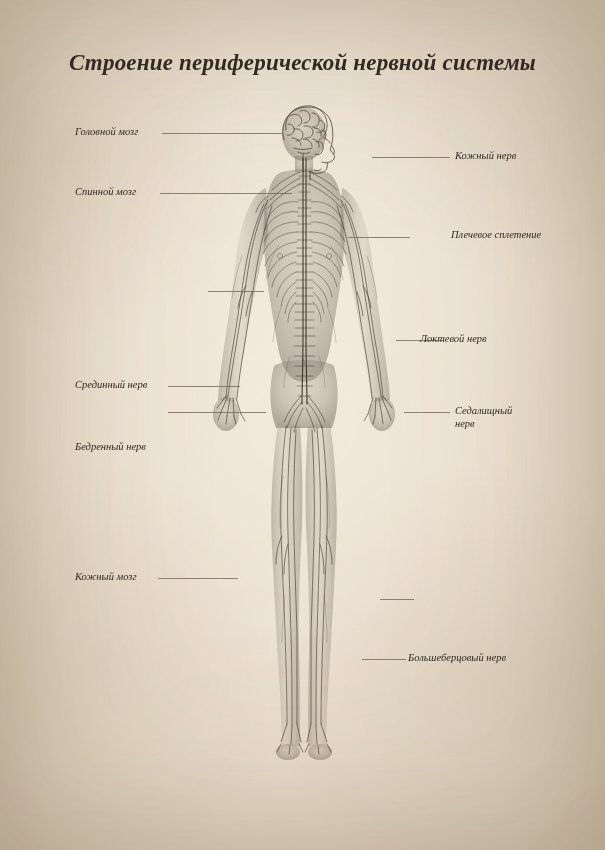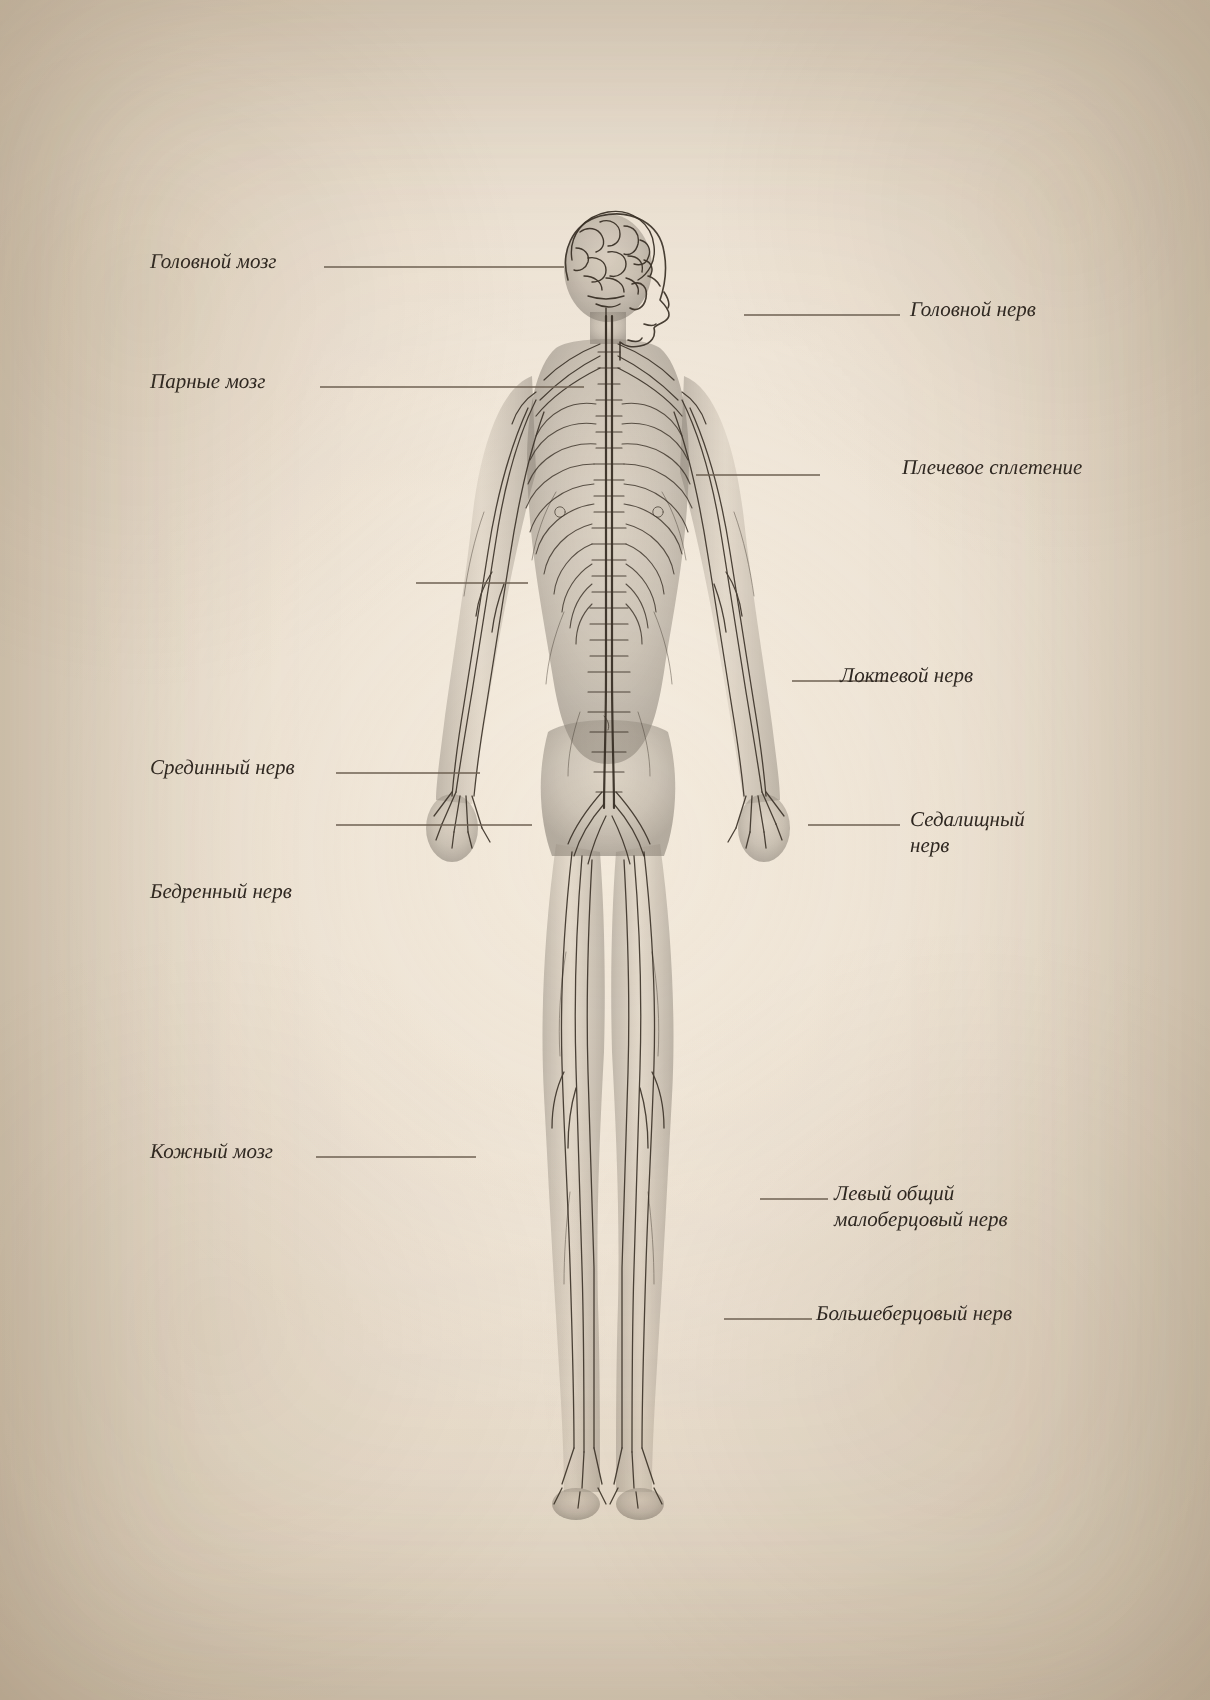--- a/index.html
+++ b/index.html
@@ -137,20 +137,21 @@
     white-space: pre-line;
   }
 </style>
 </head>
 <body>
 
 <div class="poster">
 
   <div class="paper-texture"></div>
 
+  <div class="title">Строение периферической нервной системы</div>
 
   <div class="figure">
     <svg width="245" height="672" viewBox="0 0 245 672" xmlns="http://www.w3.org/2000/svg">
       <defs>
         <filter id="stipple" x="-10%" y="-10%" width="120%" height="120%">
           <feTurbulence type="fractalNoise" baseFrequency="0.9" numOctaves="3" seed="7" result="n"></feTurbulence>
           <feColorMatrix in="n" type="saturate" values="0"></feColorMatrix>
           <feComponentTransfer>
             <feFuncA type="linear" slope="0.5"></feFuncA>
           </feComponentTransfer>
@@ -414,30 +415,28 @@
   <div class="leader" style="left:158px; top:578px; width:80px;"></div>
 
   <div class="leader" style="left:372px; top:157px; width:78px;"></div>
   <div class="leader" style="left:348px; top:237px; width:62px;"></div>
   <div class="leader" style="left:396px; top:340px; width:48px;"></div>
   <div class="leader" style="left:404px; top:412px; width:46px;"></div>
   <div class="leader" style="left:380px; top:599px; width:34px;"></div>
   <div class="leader" style="left:362px; top:659px; width:44px;"></div>
 
   <div class="label left" style="left:75px; top:126px;">Головной мозг</div>
-  <div class="label left" style="left:75px; top:186px;">Парные мозг</div>
+  <div class="label left" style="left:75px; top:186px;">Спинной мозг</div>
   <div class="label left" style="left:75px; top:379px;">Срединный нерв</div>
   <div class="label left" style="left:75px; top:405px;margin-top:36px;">Бедренный нерв</div>
   <div class="label left" style="left:75px; top:571px;">Кожный мозг</div>
 
-  <div class="label right" style="left:455px; top:150px;">Головной нерв</div>
+  <div class="label right" style="left:455px; top:150px;">Кожный нерв</div>
   <div class="label right" style="left:415px; top:229px;margin-left:36px;">Плечевое сплетение</div>
   <div class="label right" style="left:420px; top:333px;">Локтевой нерв</div>
   <div class="label right" style="left:455px; top:405px;">Седалищный
 нерв</div>
-  <div class="label right" style="left:417px; top:592px;">Левый общий
-малоберцовый нерв</div>
   <div class="label right" style="left:408px; top:652px;font-family:Liberation Serif, serif;">Большеберцовый нерв</div>
 
   <div class="vignette"></div>
 
 
 </div>
 
 </body></html>

